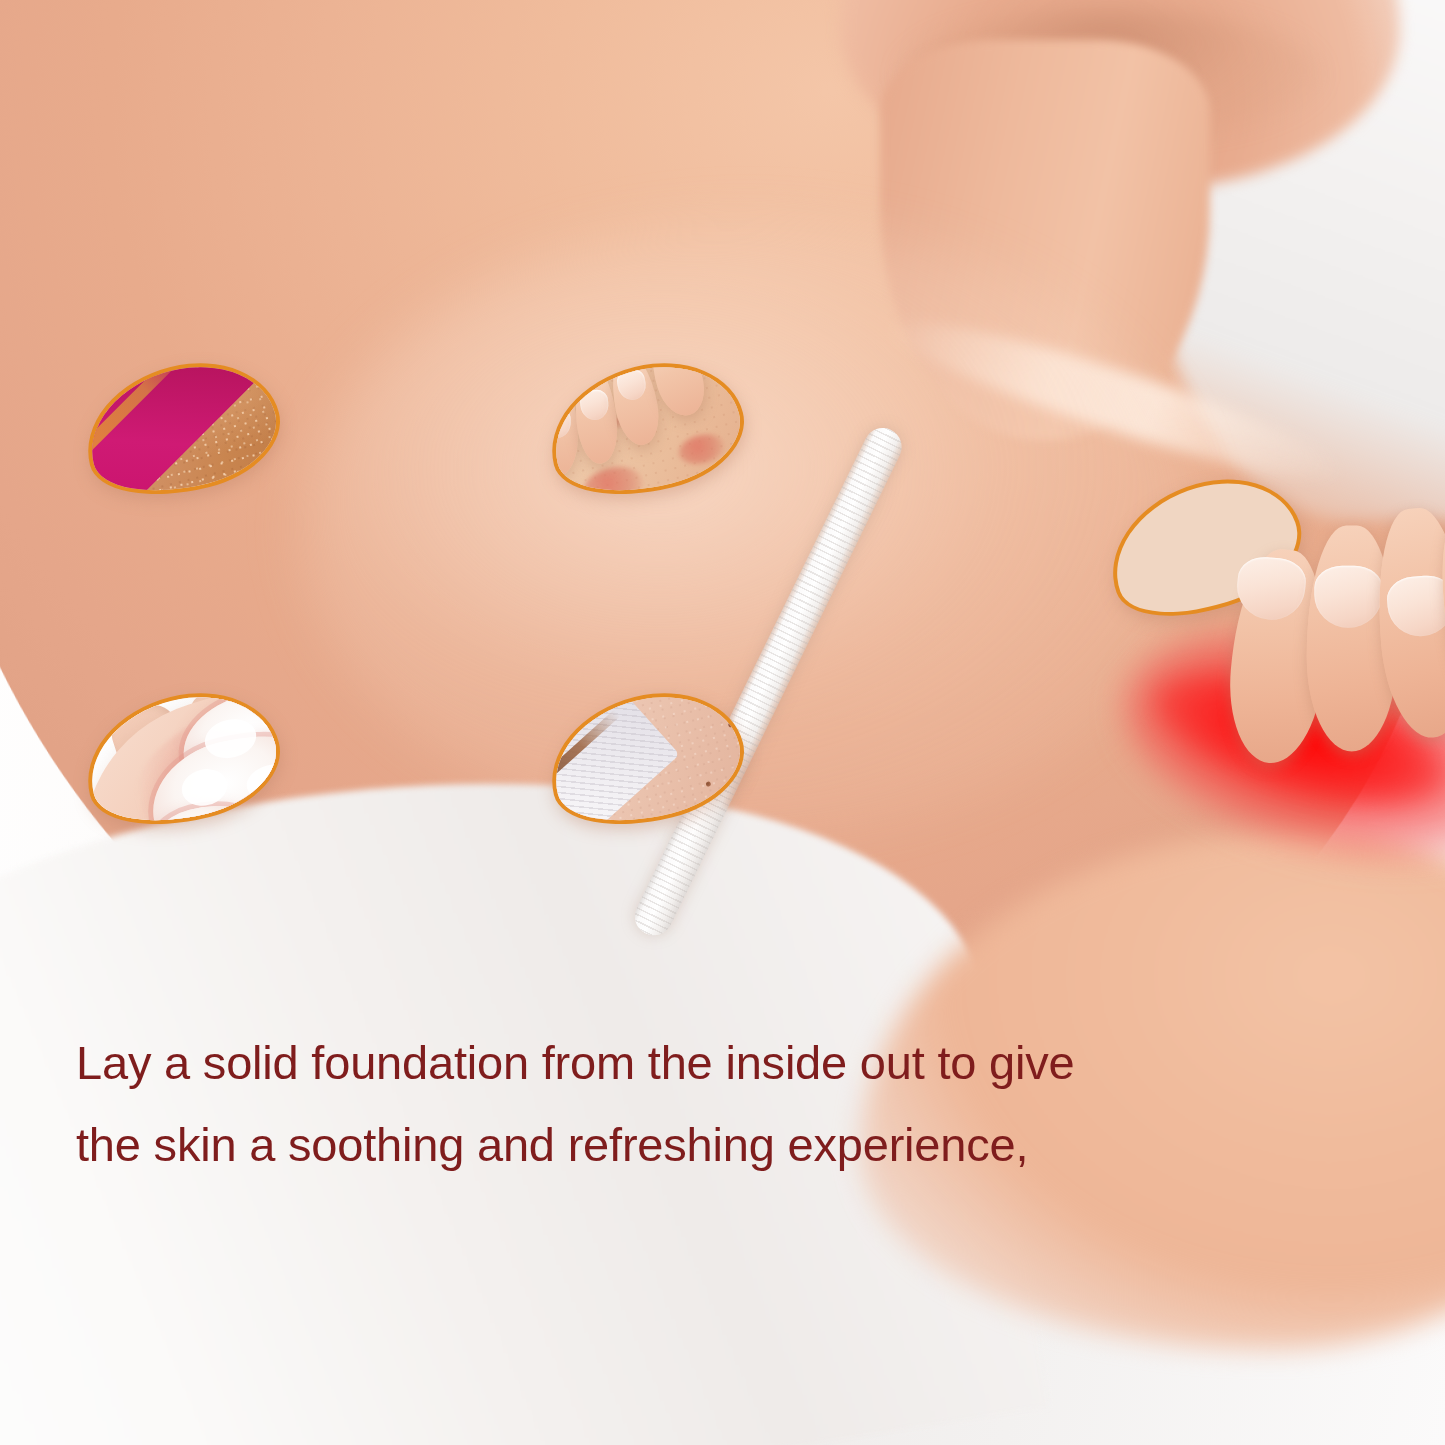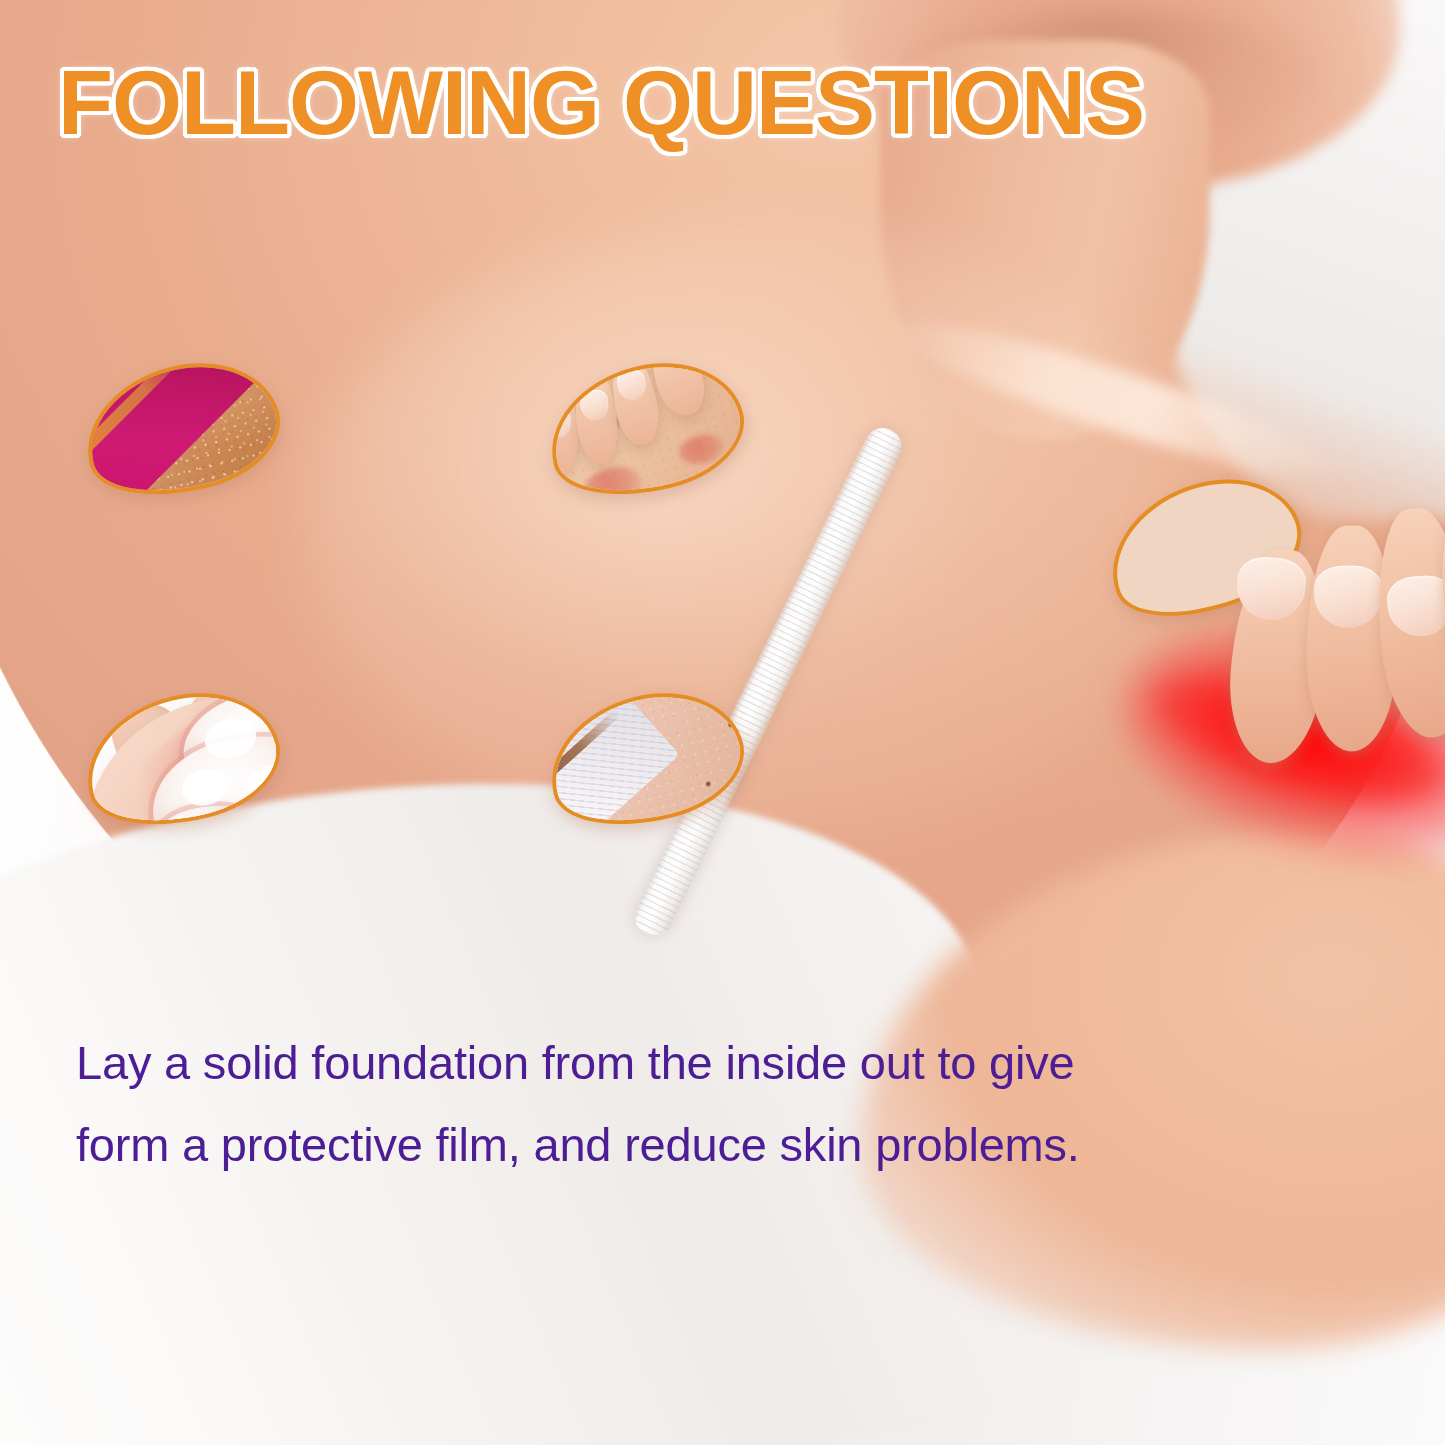--- a/index.html
+++ b/index.html
@@ -518,21 +518,21 @@
   }
 
   
   .body-copy {
     position: absolute;
     left: 76px;
     top: 1022px;
     width: 1300px;
     font-size: 47px;
     line-height: 82px;
-    color: #4c1d95;
+    color: #7f1d1d;
     font-family: "Liberation Sans", sans-serif;
     font-weight: 400;
     letter-spacing: -0.2px;
   }
   .body-copy .bc-line { display: block; white-space: nowrap; }
 </style>
 </head>
 <body>
 
 <div id="poster">
@@ -558,21 +558,20 @@
       <div class="nail" style="left:152px; top:86px; width:68px; height:62px; transform:rotate(11deg);"></div>
       <div class="finger" style="left:216px; top:62px; width:90px; height:226px; transform:rotate(6deg);"></div>
       <div class="nail" style="left:228px; top:102px; width:68px; height:62px; transform:rotate(6deg);"></div>
       <div class="finger" style="left:290px; top:52px; width:88px; height:230px; transform:rotate(1deg);"></div>
       <div class="nail" style="left:300px; top:120px; width:66px; height:60px; transform:rotate(1deg);"></div>
       <div class="finger" style="left:356px; top:60px; width:80px; height:212px; transform:rotate(-4deg);"></div>
     </div>
   </div>
 
   <h1 class="headline">
-    <span class="hl-line hl-line-2">FOLLOWING QUESTIONS</span>
   </h1>
 
   <div class="thumb-grid">
 
     <div class="thumb">
       <div class="thumb-inner">
         <div class="t1-base"></div>
         <div class="t1-bumps"></div>
         <div class="t1-shade"></div>
         <div class="t1-fabric"></div>
@@ -652,16 +651,16 @@
         </div>
         <div class="t4-strap"></div>
         <div class="t4-dark-edge"></div>
       </div>
     </div>
 
   </div>
 
   <div class="body-copy">
     <span class="bc-line">Lay a solid foundation from the inside out to give</span>
-    <span class="bc-line">form a protective film, and reduce skin problems.</span>
+    <span class="bc-line">the skin a soothing and refreshing experience,</span>
   </div>
 
 </div>
 
 </body></html>

